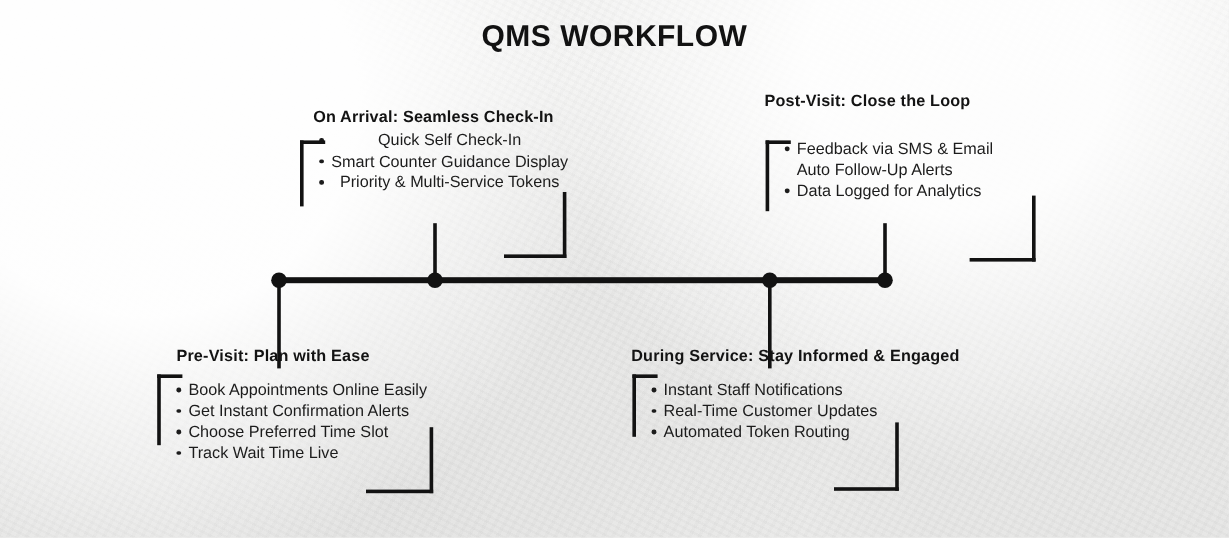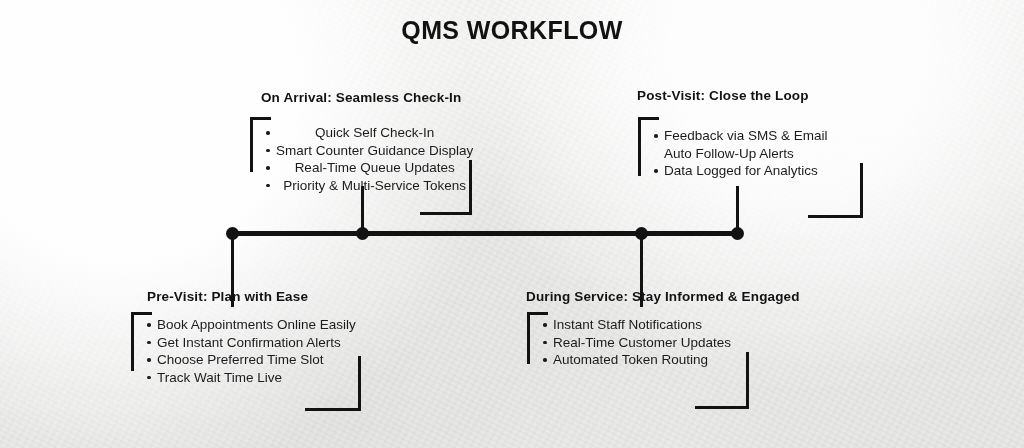--- a/index.html
+++ b/index.html
@@ -78,31 +78,30 @@
 
   <div class="axis" style="left:736px;top:186px;width:3px;height:48px;"></div>
 
   <div class="dot" style="left:226px;top:227px;"></div>
   <div class="dot" style="left:356px;top:227px;"></div>
   <div class="dot" style="left:635px;top:227px;"></div>
   <div class="dot" style="left:731px;top:227px;"></div>
 
   <div class="block" style="left:249px;top:90px;text-align:center;">
     <div class="head">On Arrival: Seamless Check-In</div>
-    <ul class="items" style="margin-top:19px;margin-left:14px;">
+    <ul class="items" style="margin-top:3px;margin-left:14px;">
       <li class="bullet">Quick Self Check-In</li>
       <li class="bullet">Smart Counter Guidance Display</li>
-      <li class="bullet">Real-Time Queue Updates</li>
       <li class="bullet">Priority &amp; Multi-Service Tokens</li>
     </ul>
   </div>
   <div class="br tl" style="left:250px;top:117px;width:18px;height:52px;"></div>
   <div class="br br2" style="left:420px;top:160px;width:49px;height:52px;"></div>
 
-  <div class="block" style="left:637px;top:88px;">
+  <div class="block" style="left:637px;top:76px;">
     <div class="head">Post-Visit: Close the Loop</div>
     <ul class="items" style="margin-top:24px;margin-left:14px;">
       <li class="bullet">Feedback via SMS &amp; Email</li>
       <li>Auto Follow-Up Alerts</li>
       <li class="bullet">Data Logged for Analytics</li>
     </ul>
   </div>
   <div class="br tl" style="left:638px;top:117px;width:18px;height:56px;"></div>
   <div class="br br2" style="left:808px;top:163px;width:52px;height:52px;"></div>
 

